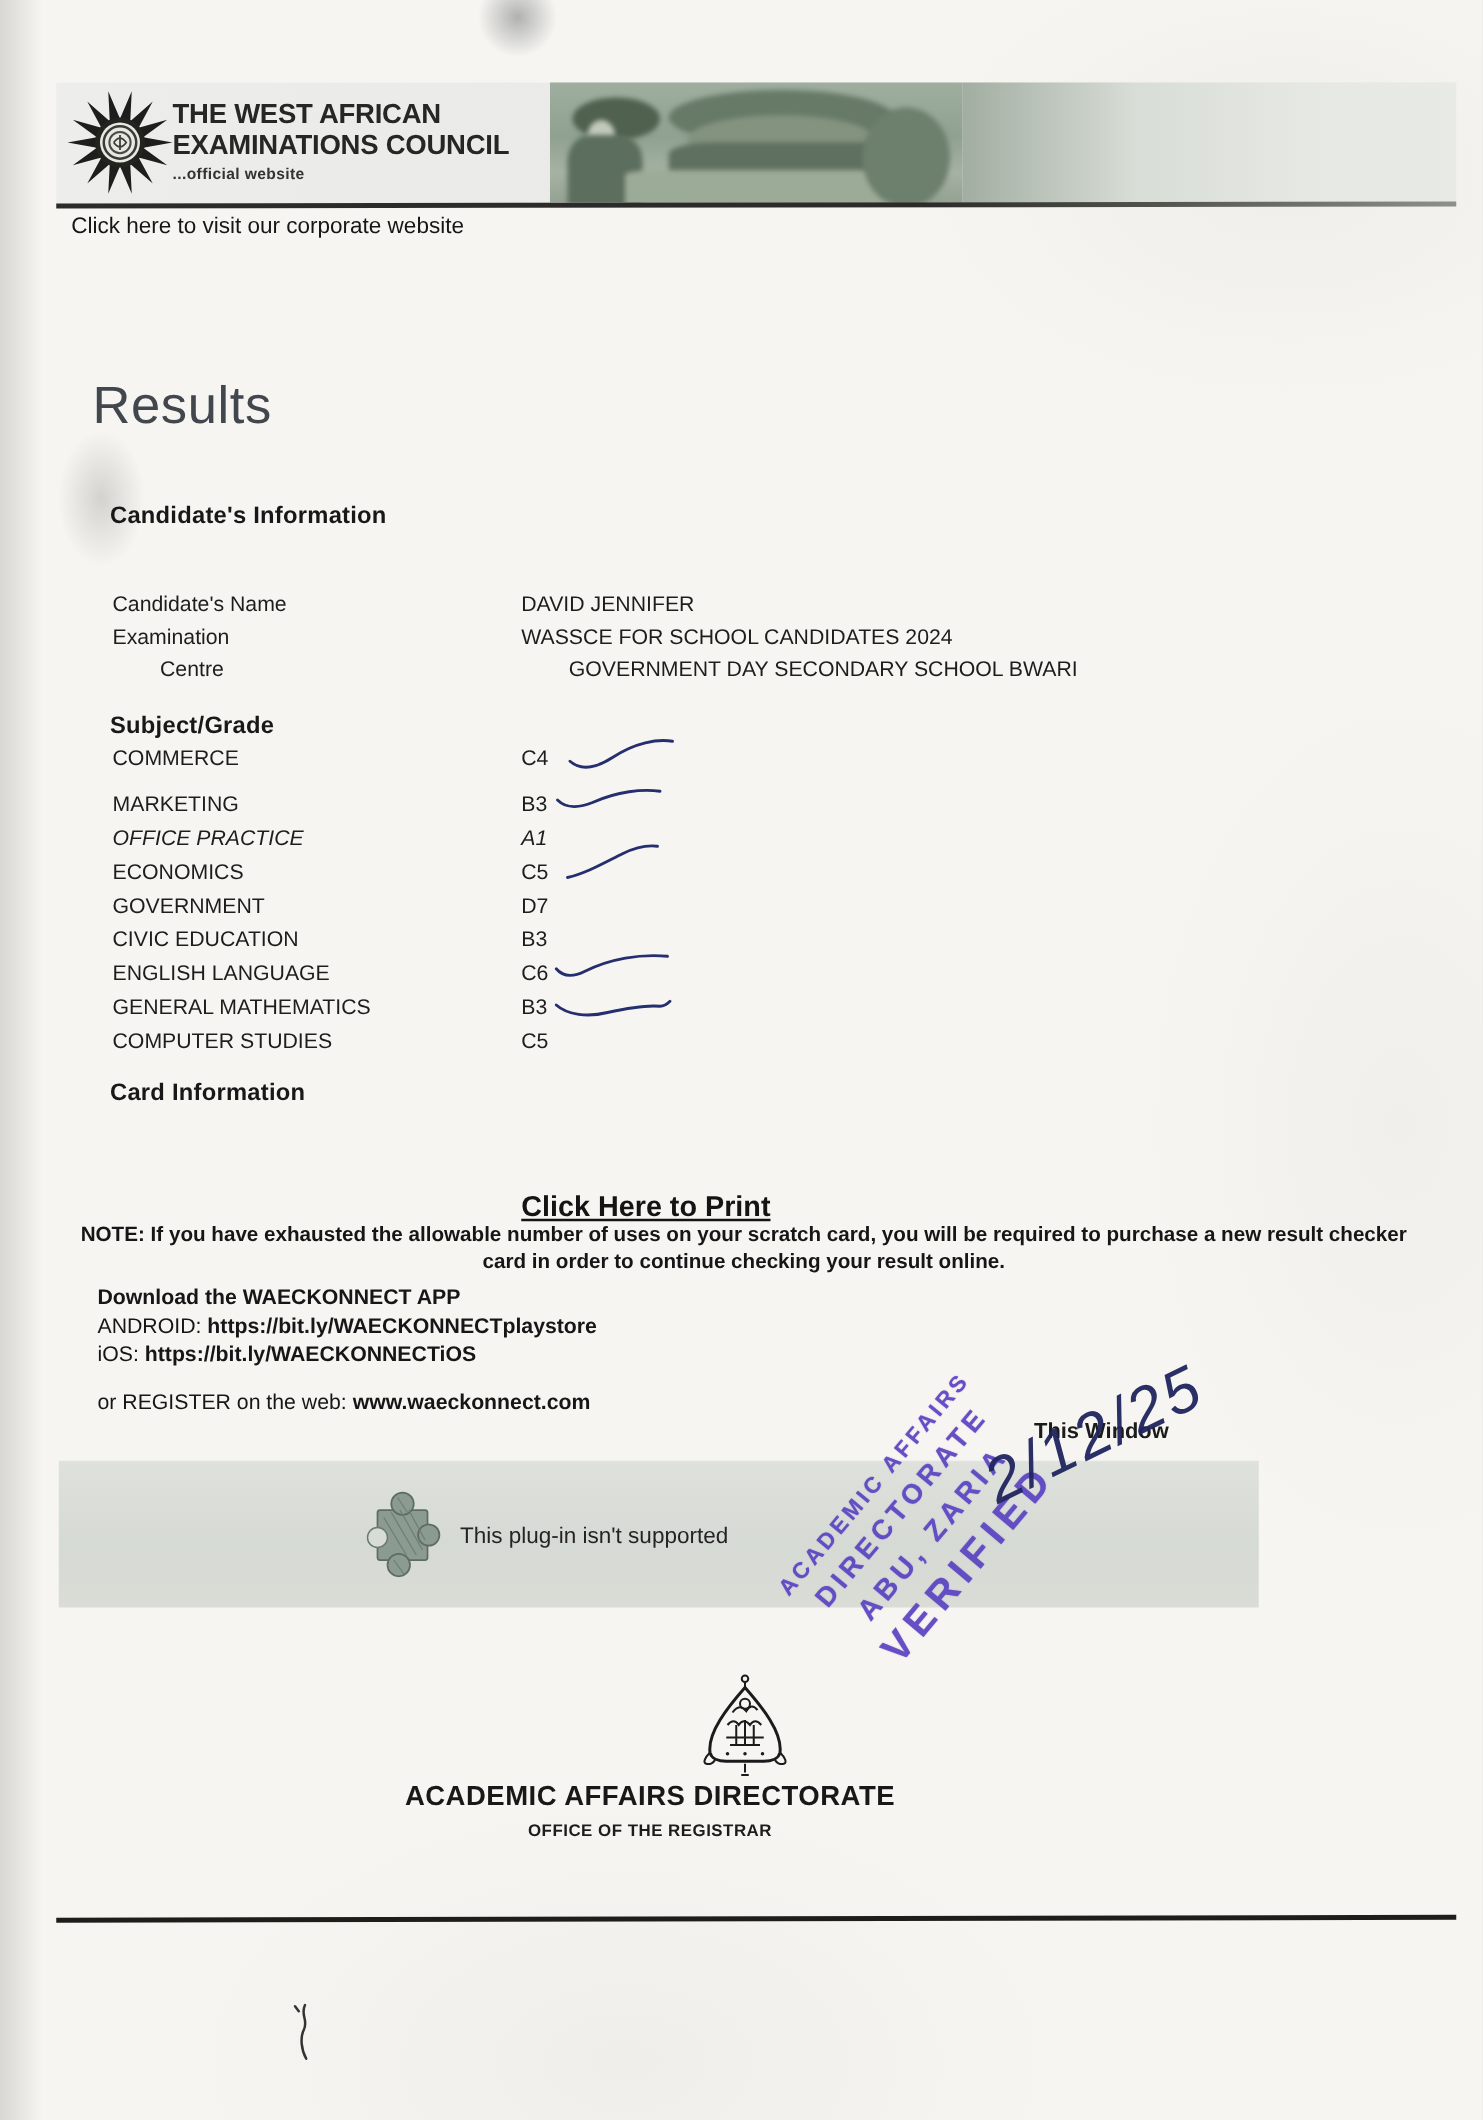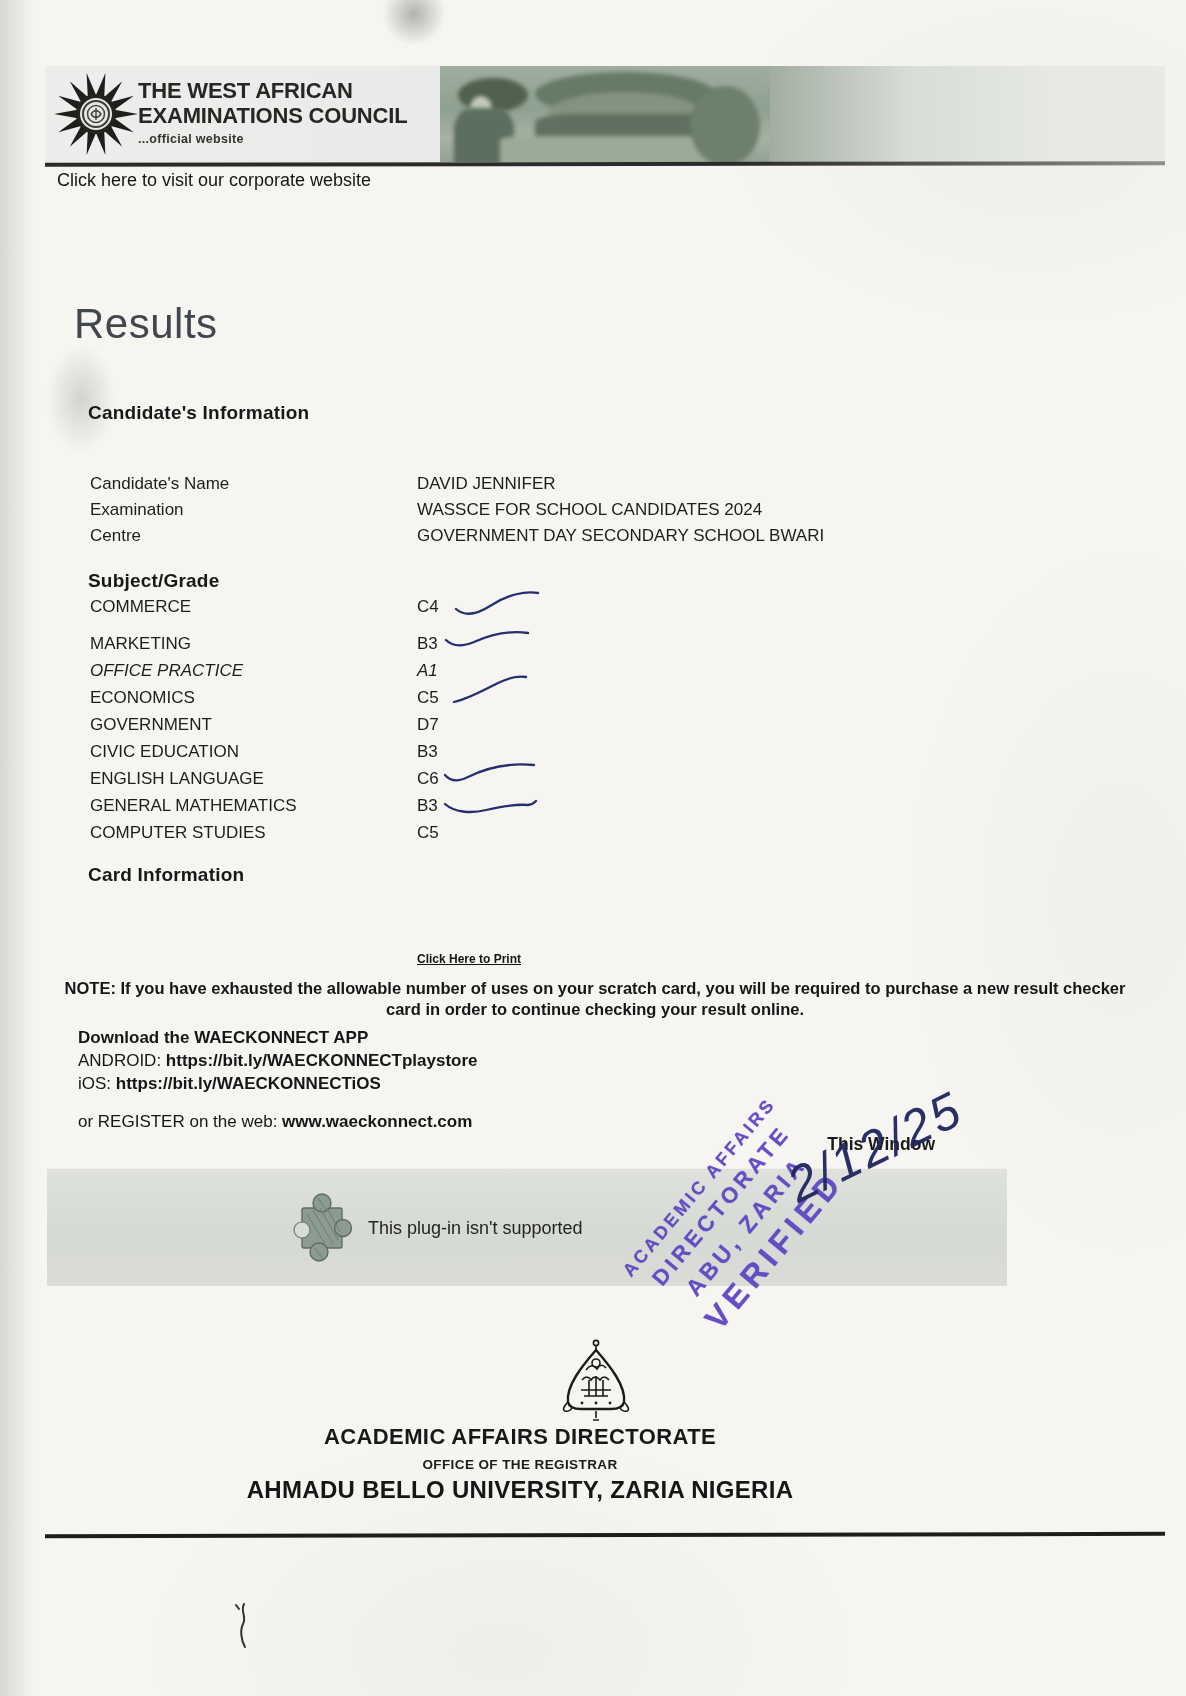--- a/index.html
+++ b/index.html
@@ -40,21 +40,21 @@
   .waec-logo { position:absolute; left:52px; top:70px; }
   .corporate-link { position:absolute; left:57px; top:170px; font-size:18px; color:#161616; }
 
   
   .page-title { position:absolute; left:74px; top:300px; font-size:42px; color:#42474e; letter-spacing:.5px; }
   .sec-head { position:absolute; left:88px; font-size:19px; font-weight:bold; color:#181818; letter-spacing:.2px; }
   .kv-row { position:absolute; left:90px; width:760px; font-size:17px; color:#1d1d1d; }
   .kv-row .val { position:absolute; left:327px; top:0; white-space:nowrap; }
   .pen-mark { position:absolute; left:360px; top:-10px; }
 
-  .print-link { position:absolute; left:417px; top:952px; font-size:12px; font-weight:bold;
+  .print-link { position:absolute; left:417px; top:952px; font-size:23px; font-weight:bold;
     text-decoration:underline; color:#141414; }
   .note { position:absolute; left:55px; top:978px; width:1080px; text-align:center;
     font-size:16.5px; font-weight:bold; line-height:21px; color:#161616; }
   .promo { position:absolute; left:78px; font-size:17px; color:#161616; }
   .promo b { font-weight:bold; }
   .close-link { position:absolute; left:760px; top:1134px; width:175px; text-align:right;
     font-size:17.5px; font-weight:bold; color:#1b1b1b; }
 
   
   .plugin-bar { position:absolute; left:47px; top:1168px; width:960px; height:118px;
@@ -136,21 +136,21 @@
   <div class="sec-head" style="top:402px;">Candidate's Information</div>
 
   <div class="kv-row" style="top:474px;">
     <span>Candidate's Name</span>
     <span class="val">DAVID JENNIFER</span>
   </div>
   <div class="kv-row" style="top:500px;">
     <span>Examination</span>
     <span class="val">WASSCE FOR SCHOOL CANDIDATES 2024</span>
   </div>
-  <div class="kv-row" style="top:526px;">
+  <div class="kv-row" style="top:526px;margin-left:38px;">
     <span>Centre</span>
     <span class="val">GOVERNMENT DAY SECONDARY SCHOOL BWARI</span>
   </div>
 
   <div class="sec-head" style="top:570px;">Subject/Grade</div>
 
   <div class="kv-row" style="top:597px;">
     <span>COMMERCE</span>
     <span class="val">C4</span>
     <svg class="pen-mark" width="92" height="30" viewBox="0 0 92 30">
@@ -277,21 +277,20 @@
       <g fill="#1b1b1b">
         <circle cx="34" cy="67" r="1.4"></circle>
           <circle cx="48" cy="67" r="1.4"></circle>
           <circle cx="62" cy="67" r="1.4"></circle>
       </g>
     </svg>
   </div>
 
   <div class="footer-l1">ACADEMIC AFFAIRS DIRECTORATE</div>
   <div class="footer-l2">OFFICE OF THE REGISTRAR</div>
-  <div class="footer-l3">AHMADU BELLO UNIVERSITY, ZARIA NIGERIA</div>
 
   <div class="bottom-rule"></div>
 
   <div class="pen-squiggle">
     <svg width="24" height="52" viewBox="0 0 24 52">
       <path d="M14,4 C10,12 17,16 13,24 C10,30 11,40 15,47" fill="none" stroke="#333" stroke-width="2" stroke-linecap="round"></path>
       <path d="M6,5 l3,4" stroke="#333" stroke-width="2" stroke-linecap="round"></path>
     </svg>
   </div>
 

